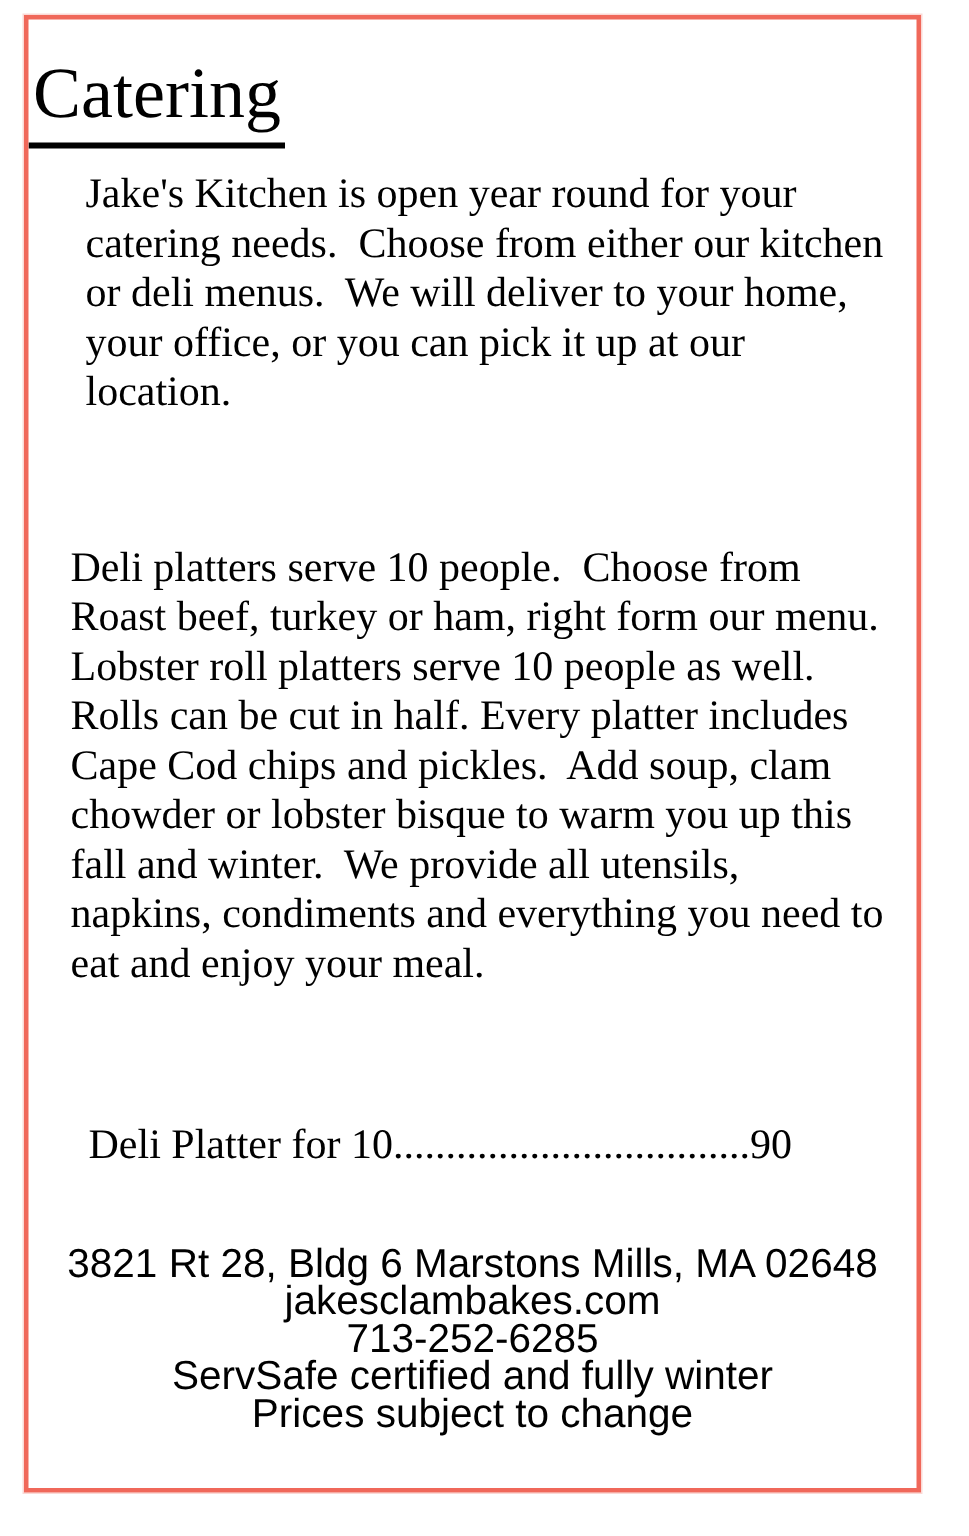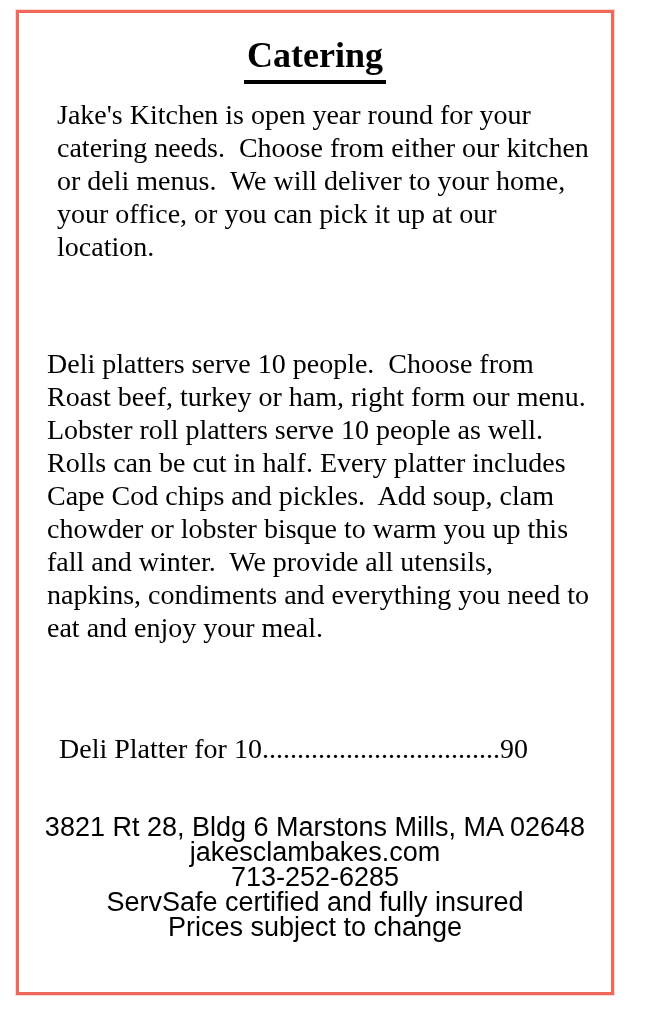--- a/index.html
+++ b/index.html
@@ -20,24 +20,23 @@
     width: 598px;
     height: 985px;
     box-sizing: border-box;
     border: 3px solid var(--border-color, #F0685A);
     box-shadow: 0 0 0 1px rgba(240, 104, 90, 0.25);
     background: var(--bg-color, #FFFFFF);
     overflow: hidden;
   }
   .title {
     margin: 21px 0 0 0;
-    text-align: center;
     font-family: "Liberation Serif", serif;
-    font-weight: bold;
-    font-size: 36px;
+    font-weight: normal;
+    font-size: 48px;
     line-height: 1.2;
   }
   .title-text {
     display: inline-block;
     border-bottom: 4px solid #000;
     padding: 0 3px 3px 3px;
   }
   .para {
     font-family: "Liberation Serif", serif;
     font-size: 28px;
@@ -81,17 +80,17 @@
 
   <p class="para body-copy">Deli platters serve 10 people.  Choose from Roast beef, turkey or ham, right form our menu.  Lobster roll platters serve 10 people as well. Rolls can be cut in half. Every platter includes Cape Cod chips and pickles.  Add soup, clam chowder or lobster bisque to warm you up this fall and winter.  We provide all utensils, napkins, condiments and everything you need to eat and enjoy your meal.</p>
 
   <div class="prices">
     <div class="price-row"><span>Deli Platter for 10</span><span>..................................</span><span>90</span></div>
   </div>
 
   <div class="footer">
     <div>3821 Rt 28, Bldg 6 Marstons Mills, MA 02648 jakesclambakes.com</div>
     <div>713-252-6285</div>
-    <div>ServSafe certified and fully insured</div>
+    <div>ServSafe certified and fully winter</div>
     <div>Prices subject to change</div>
   </div>
 
 </div>
 
 </body></html>

